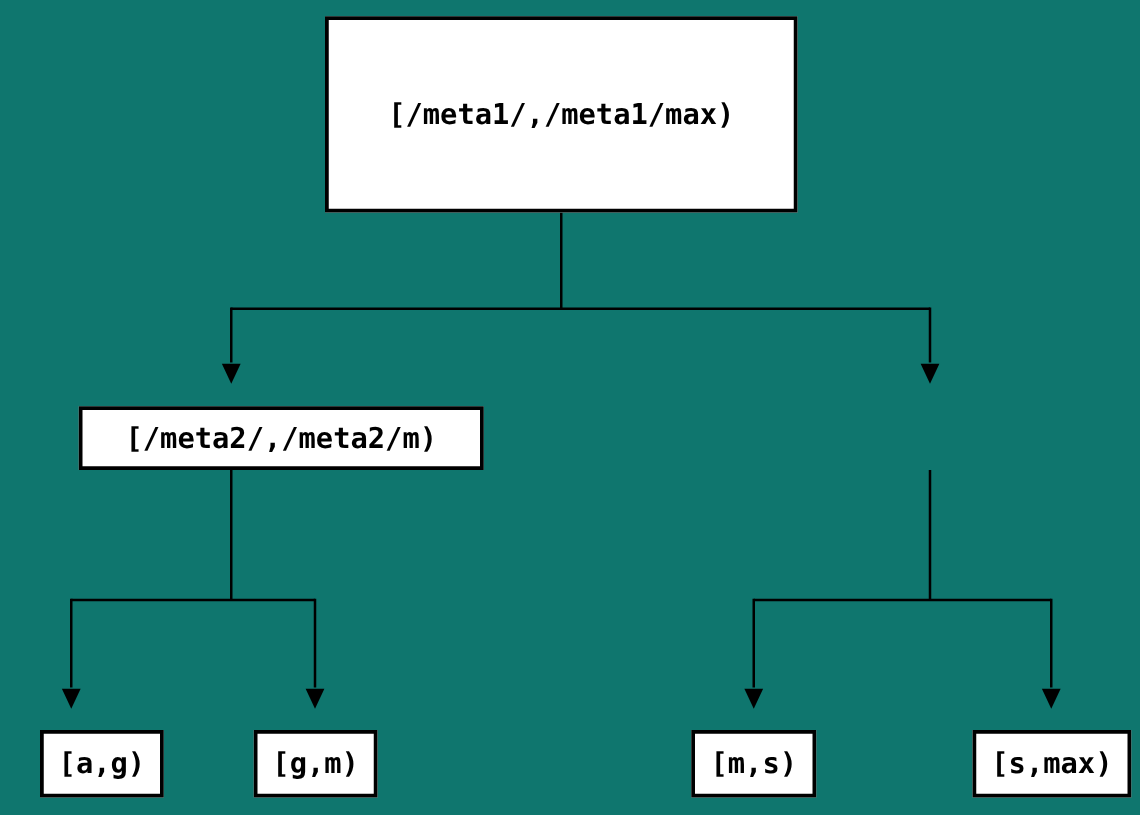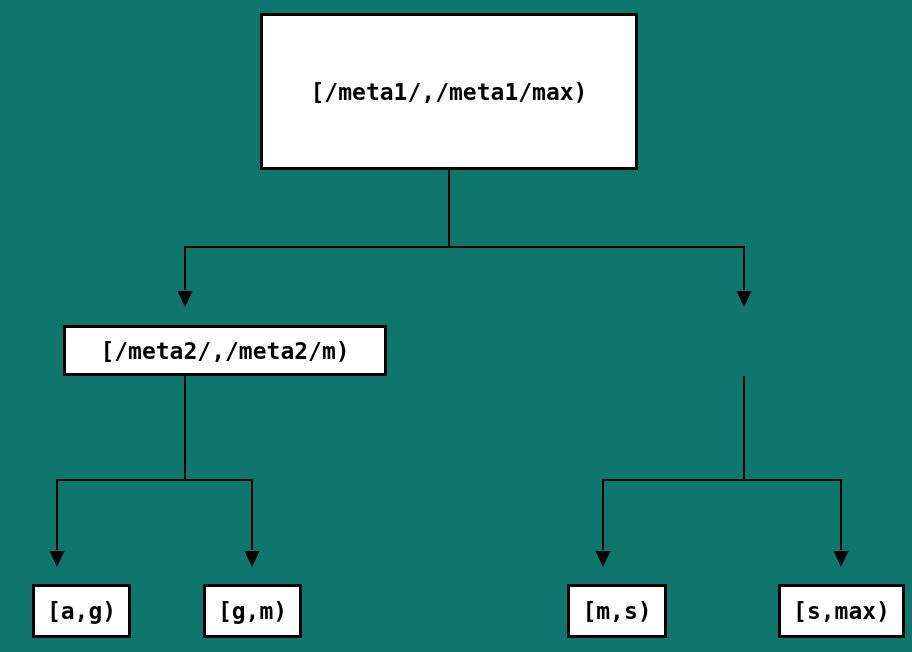--- a/index.html
+++ b/index.html
@@ -37,21 +37,21 @@
     color: #000000;
     letter-spacing: 0px;
     white-space: nowrap;
   }
   
   .node-root      { left: 260px; top: 13px;  width: 378px; height: 157px; }
   .node-left      { left: 23px;  top: 325px; width: 324px; height: 51px; margin-left: 40px; }
   .node-right     { left: 583px; top: 325px; width: 322px; height: 51px; }
   .node-leaf-ag   { left: 8px;   top: 584px; width: 99px;  height: 54px; margin-left: 24px; }
   .node-leaf-gm   { left: 203px; top: 584px; width: 99px;  height: 54px; }
-  .node-leaf-ms   { left: 553px; top: 584px; width: 100px; height: 54px; margin-left: 14px; }
+  .node-leaf-ms   { left: 553px; top: 584px; width: 100px; height: 54px; }
   .node-leaf-smax { left: 778px; top: 584px; width: 127px; height: 54px; text-align: center; }
 </style>
 </head>
 <body>
 
 <div class="canvas">
 
   <svg class="connectors" viewBox="0 0 912 652" xmlns="http://www.w3.org/2000/svg">
 
     <g stroke="#000000" stroke-width="2" fill="none">

